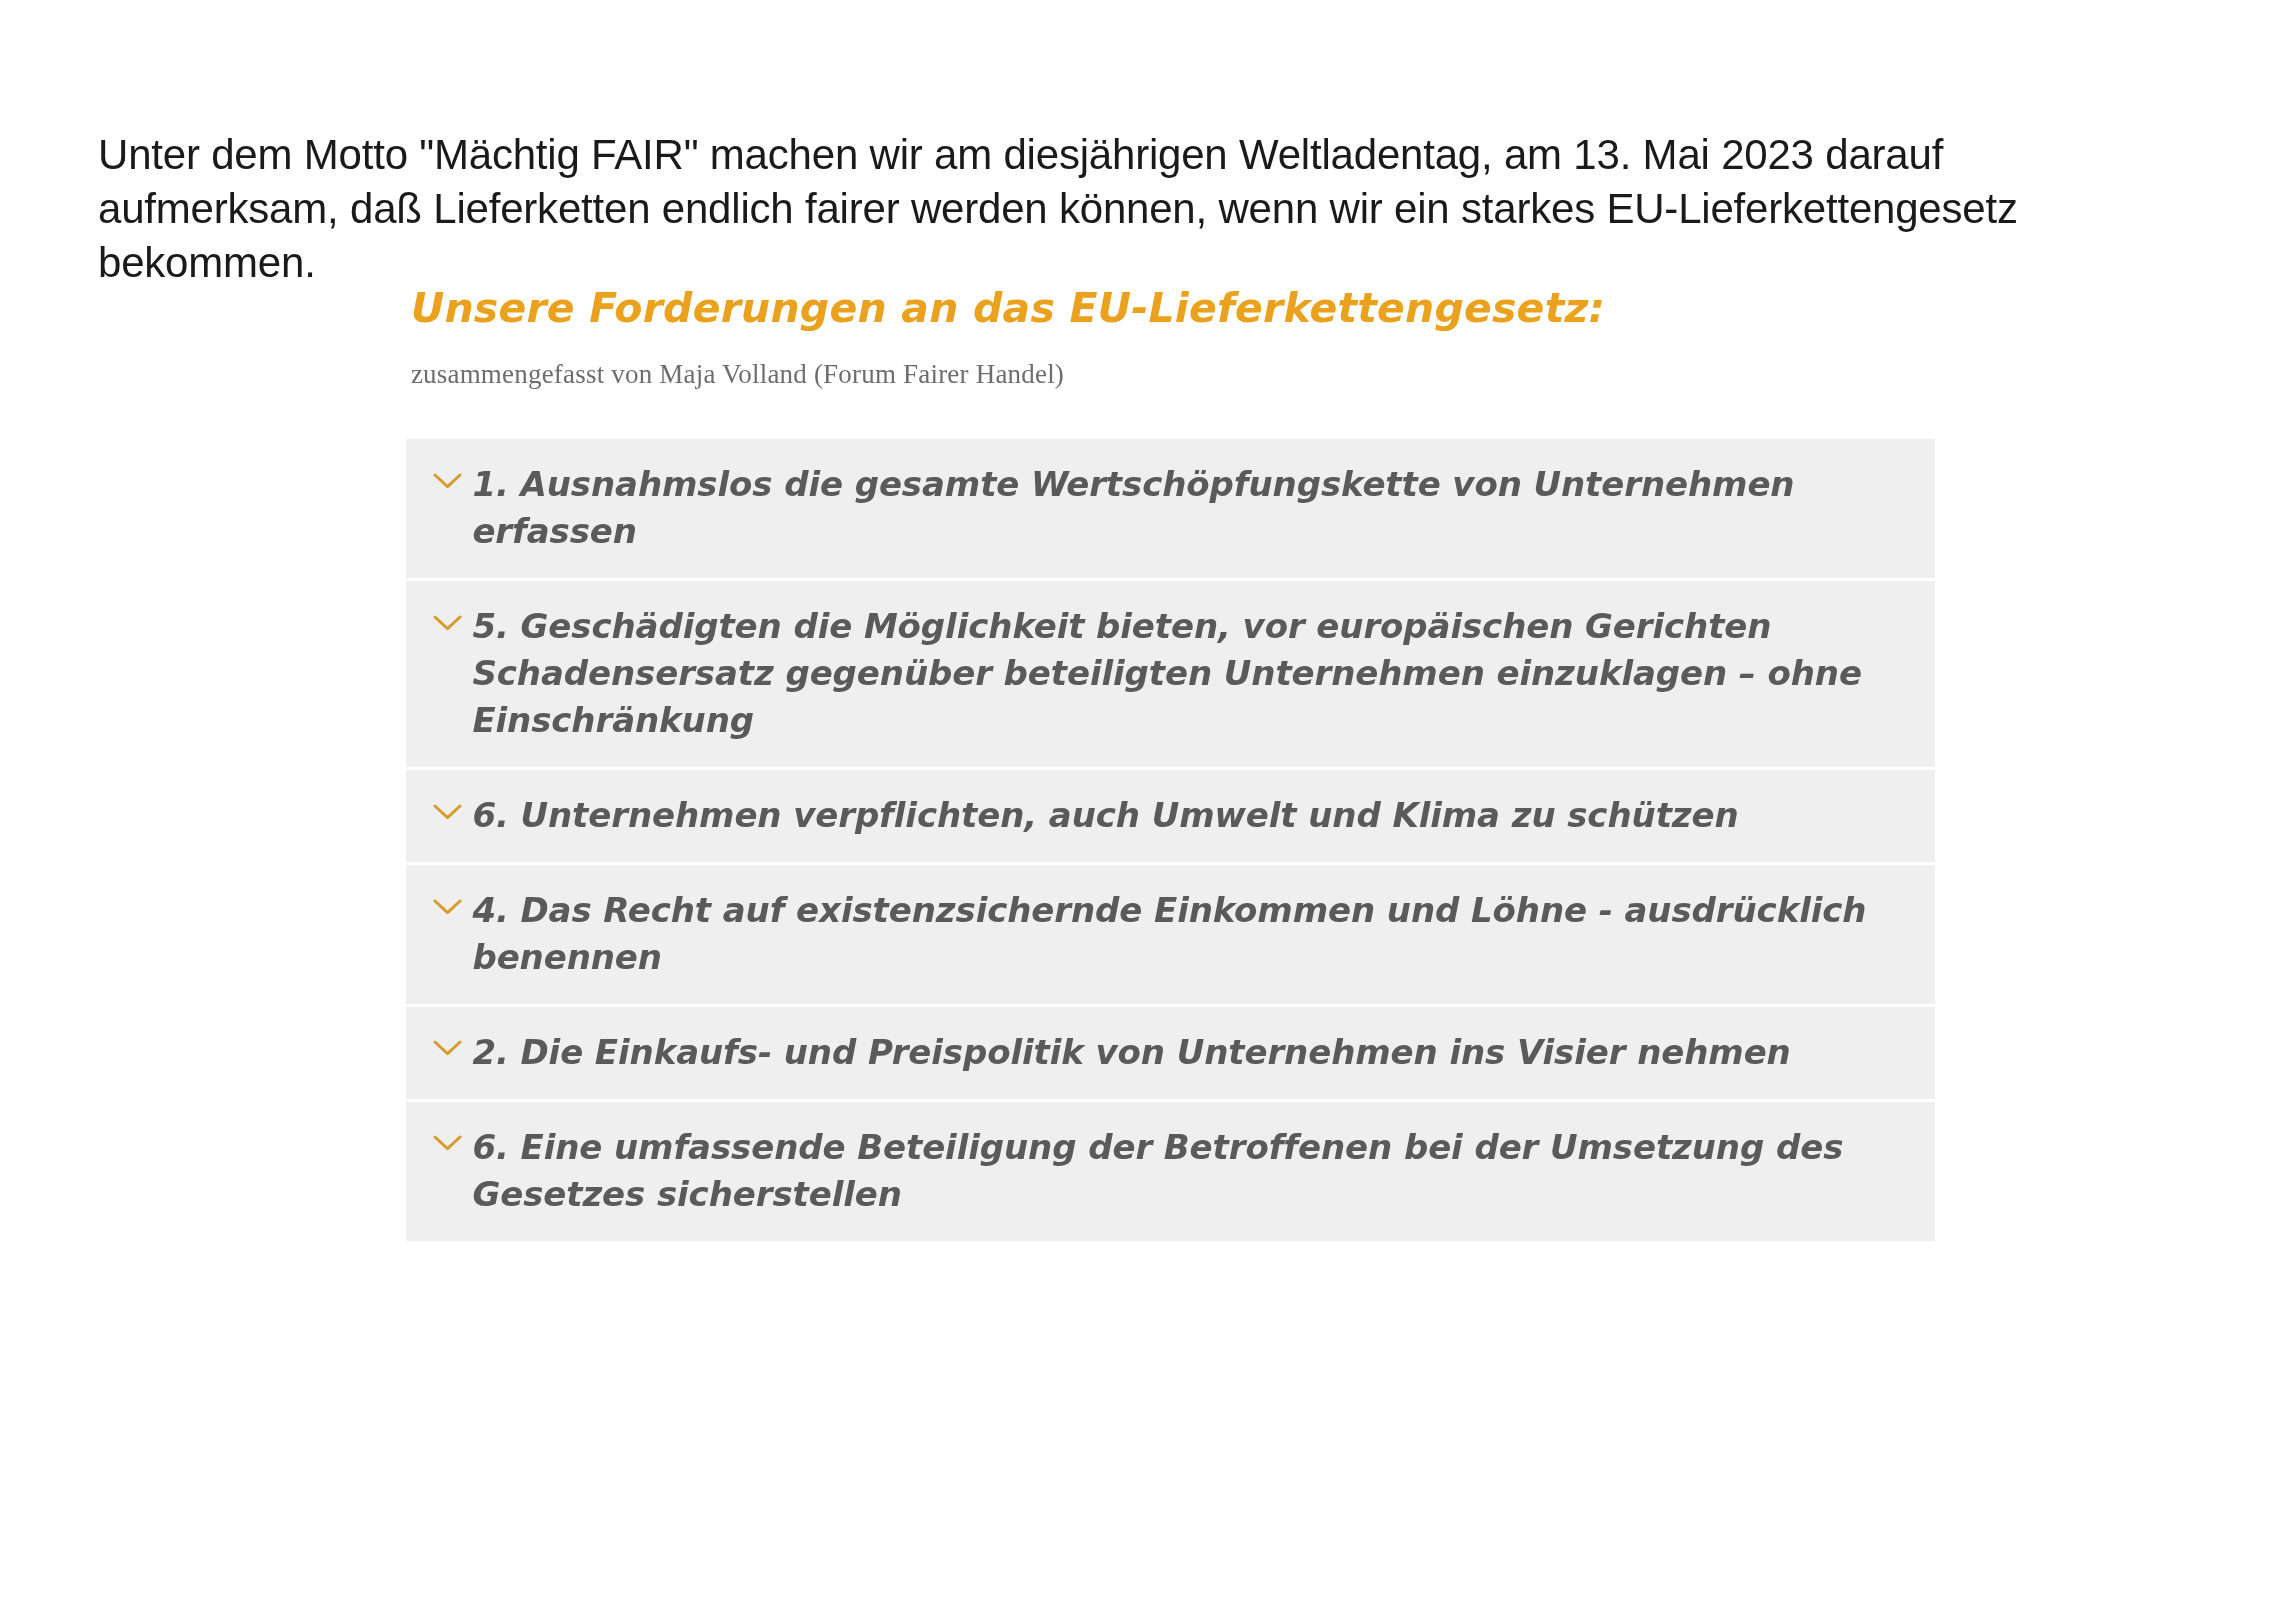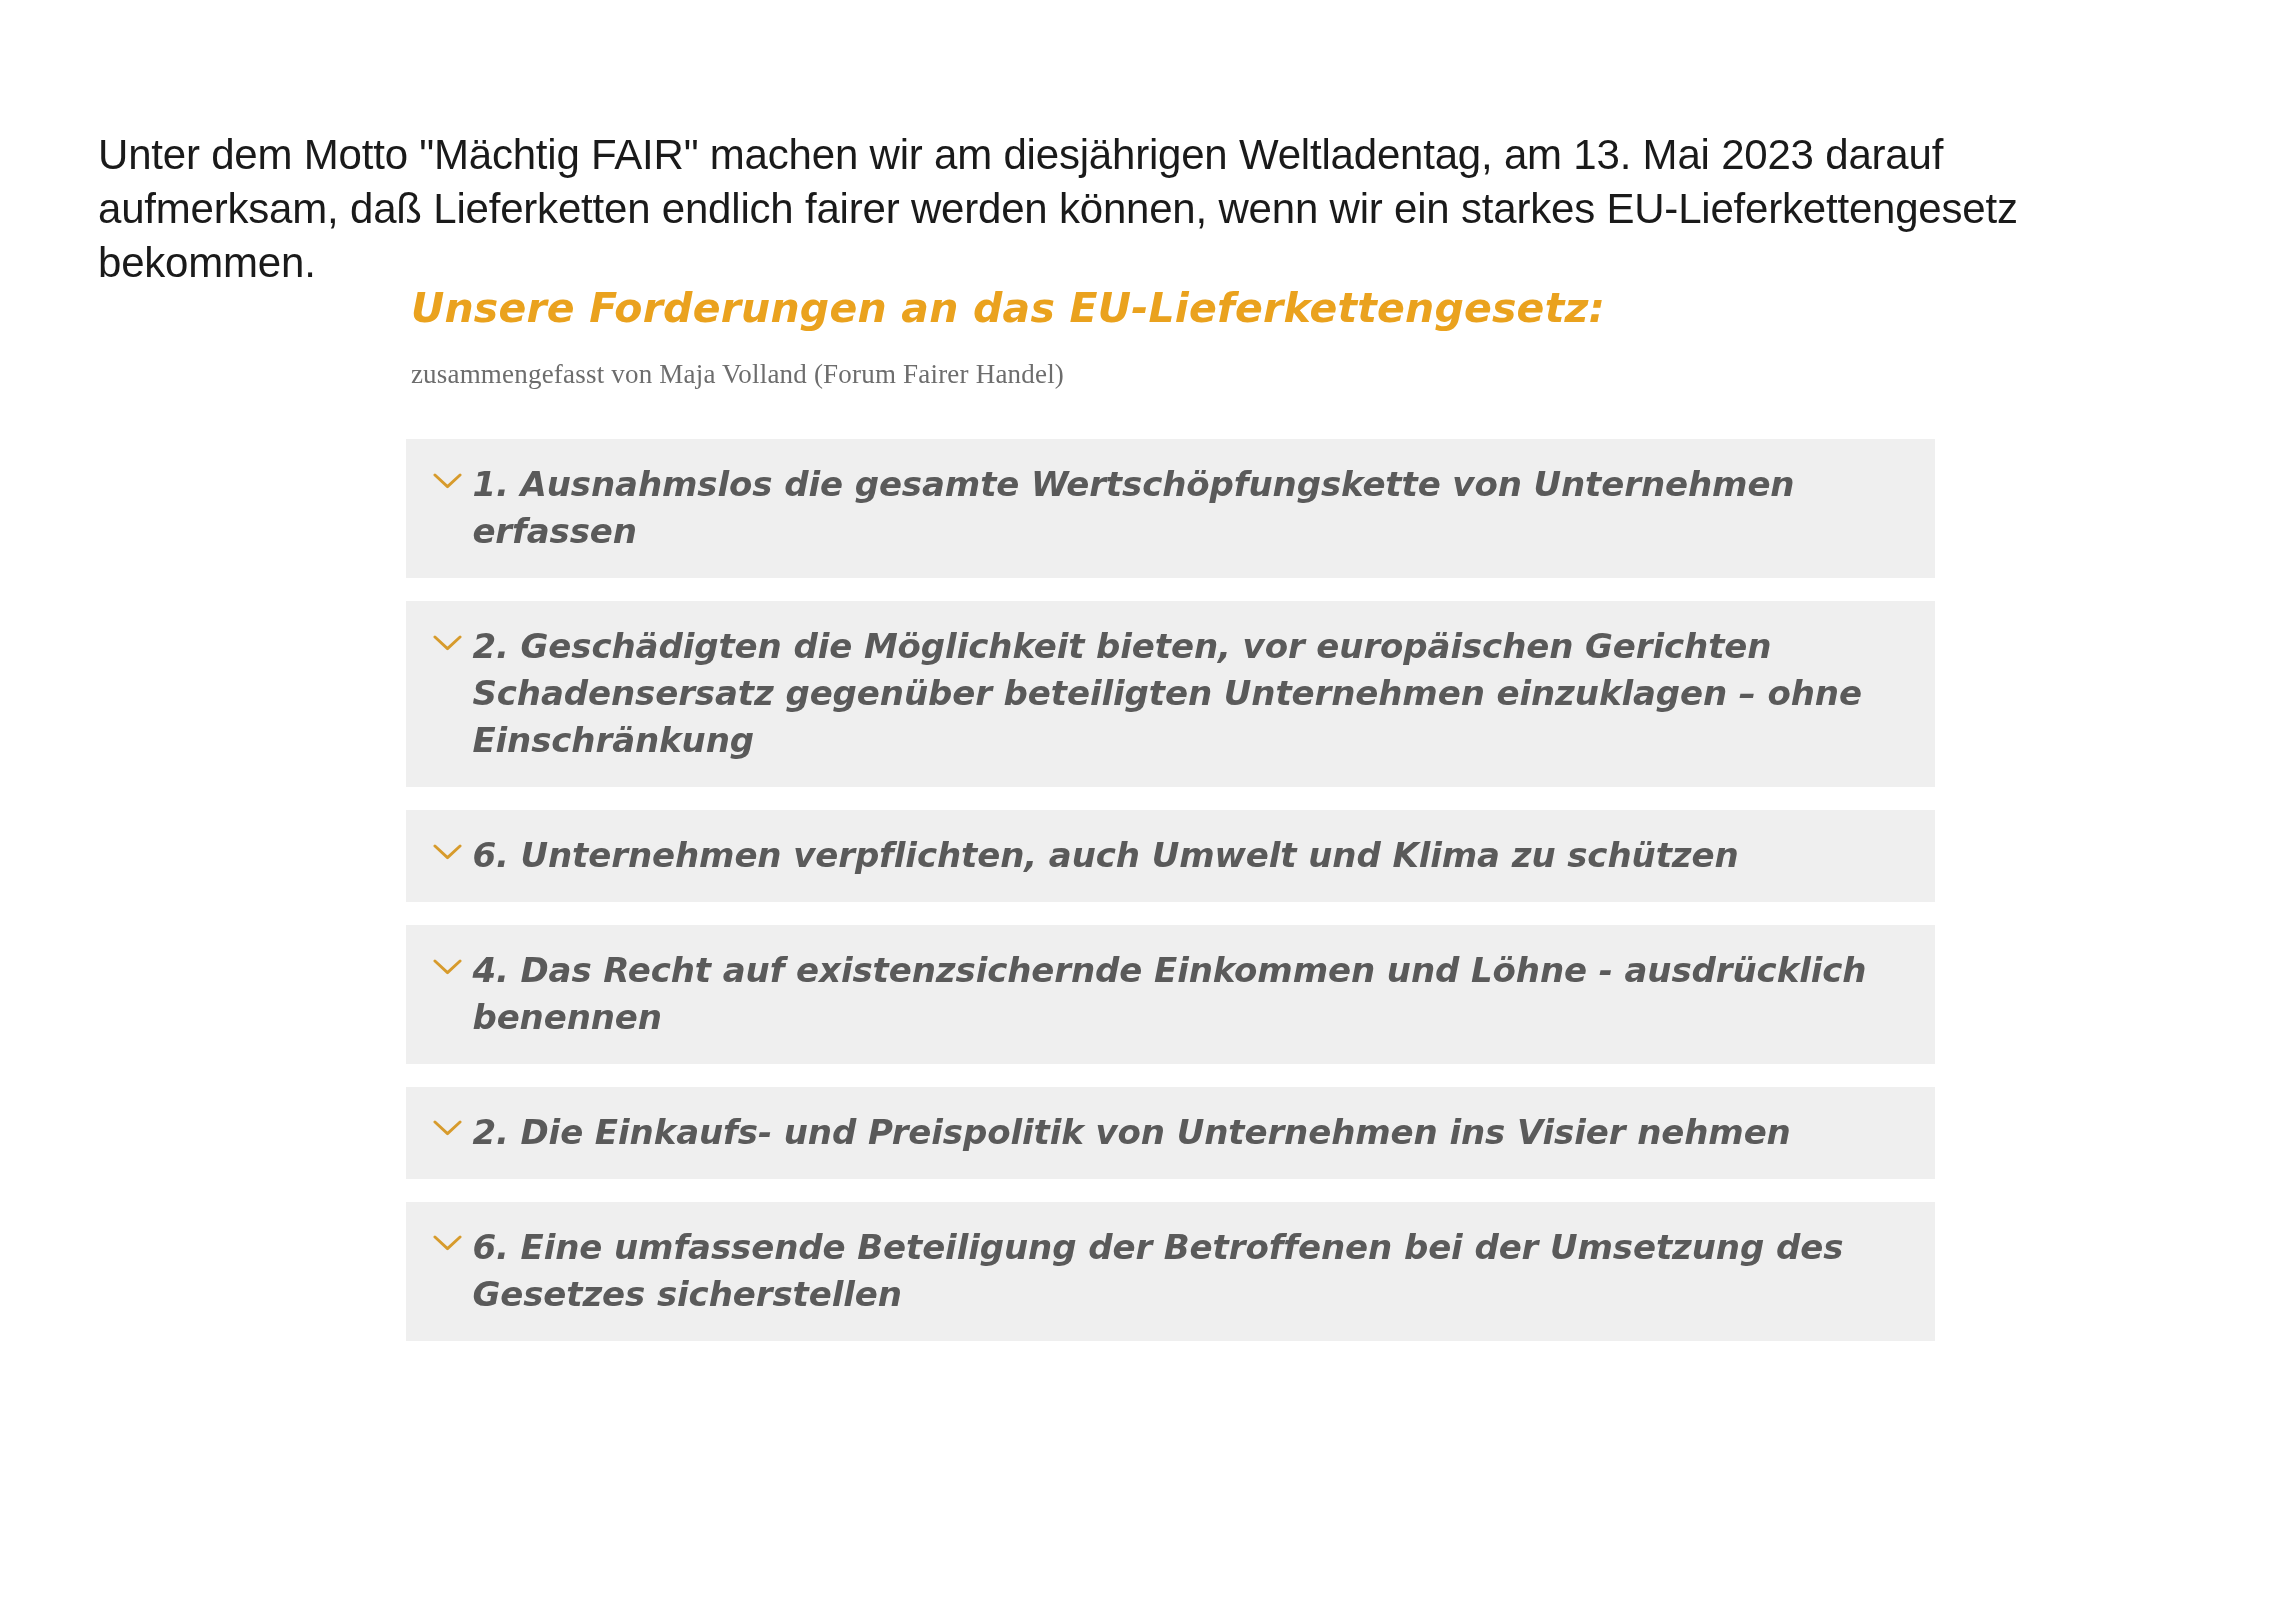--- a/index.html
+++ b/index.html
@@ -51,21 +51,21 @@
     font-family: "Liberation Serif", serif;
     font-size: 27px;
     color: #6d6d6d;
     margin: 27.4px 0 0 4.9px;
     letter-spacing: 0.2px;
   }
   .demands {
     margin-top: 49px;
     display: flex;
     flex-direction: column;
-    gap: 23px;
+    gap: 3px;
   }
   .demand {
     background: #efefef;
     display: flex;
     align-items: flex-start;
     padding: 21.6px 29px 23.5px 27.4px;
     box-sizing: border-box;
   }
   .chev {
     flex: 0 0 auto;
@@ -108,21 +108,21 @@
         </span>
         <span class="demand-text">1. Ausnahmslos die gesamte Wertschöpfungskette von Unternehmen erfassen</span>
       </div>
 
       <div class="demand">
         <span class="chev">
           <svg width="29" height="17.6" viewBox="0 0 30 18">
               <path d="M2 2 L15 14 L28 2" fill="none" stroke="#d79b2c" stroke-width="3" stroke-linecap="round" stroke-linejoin="round"></path>
             </svg>
         </span>
-        <span class="demand-text">2. Geschädigten die Möglichkeit bieten, vor europäischen Gerichten Schadensersatz gegenüber beteiligten Unternehmen einzuklagen – ohne Einschränkung</span>
+        <span class="demand-text">5. Geschädigten die Möglichkeit bieten, vor europäischen Gerichten Schadensersatz gegenüber beteiligten Unternehmen einzuklagen – ohne Einschränkung</span>
       </div>
 
       <div class="demand">
         <span class="chev">
           <svg width="29" height="17.6" viewBox="0 0 30 18">
               <path d="M2 2 L15 14 L28 2" fill="none" stroke="#d79b2c" stroke-width="3" stroke-linecap="round" stroke-linejoin="round"></path>
             </svg>
         </span>
         <span class="demand-text">6. Unternehmen verpflichten, auch Umwelt und Klima zu schützen</span>
       </div>

